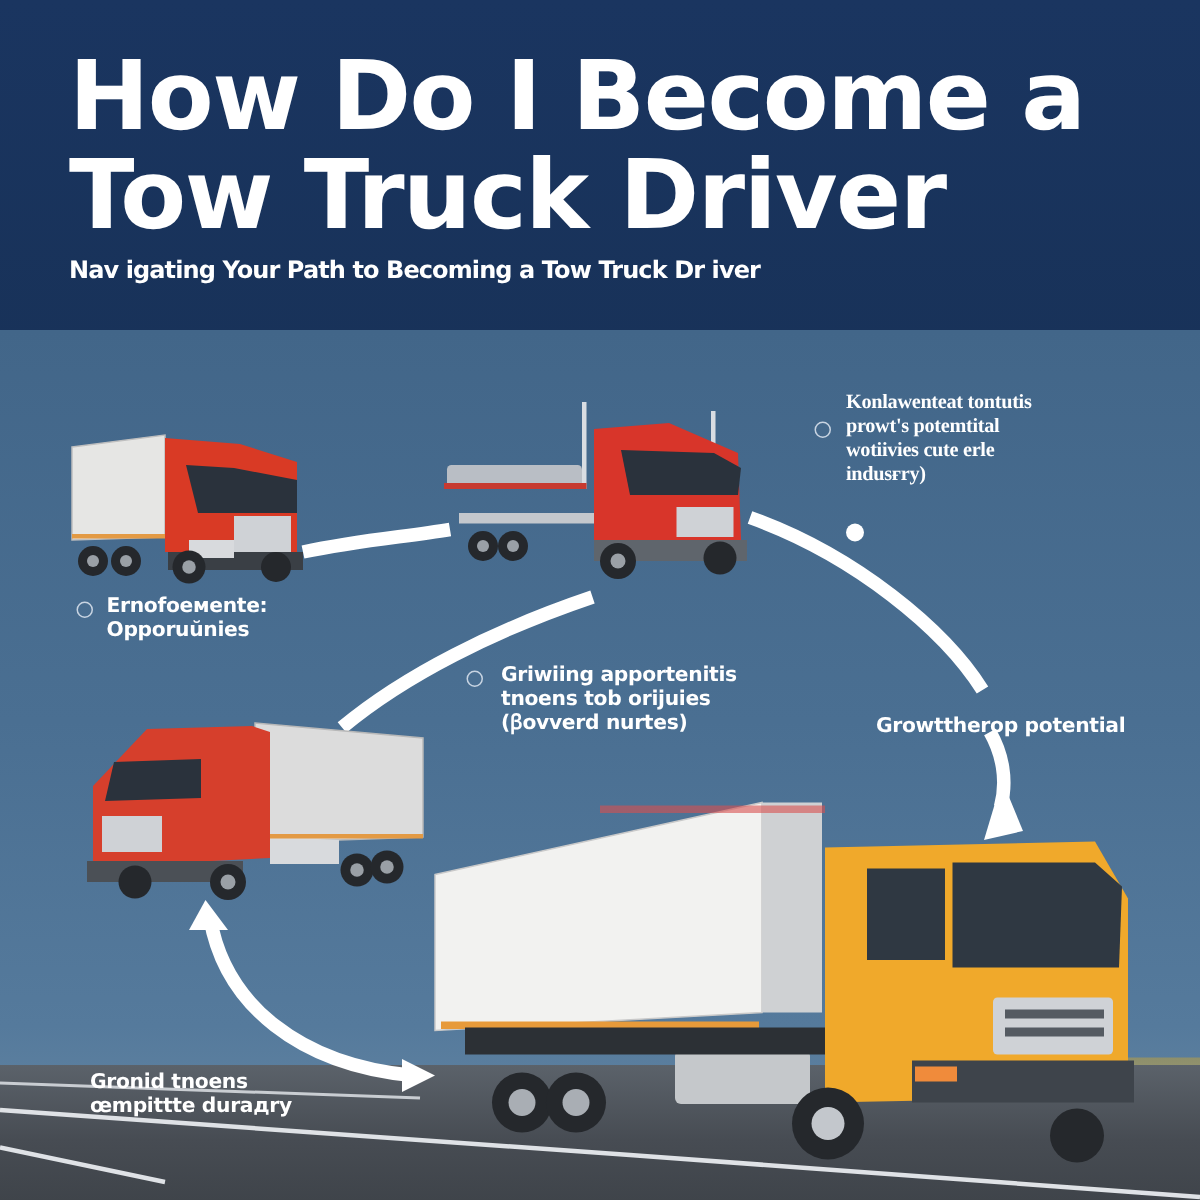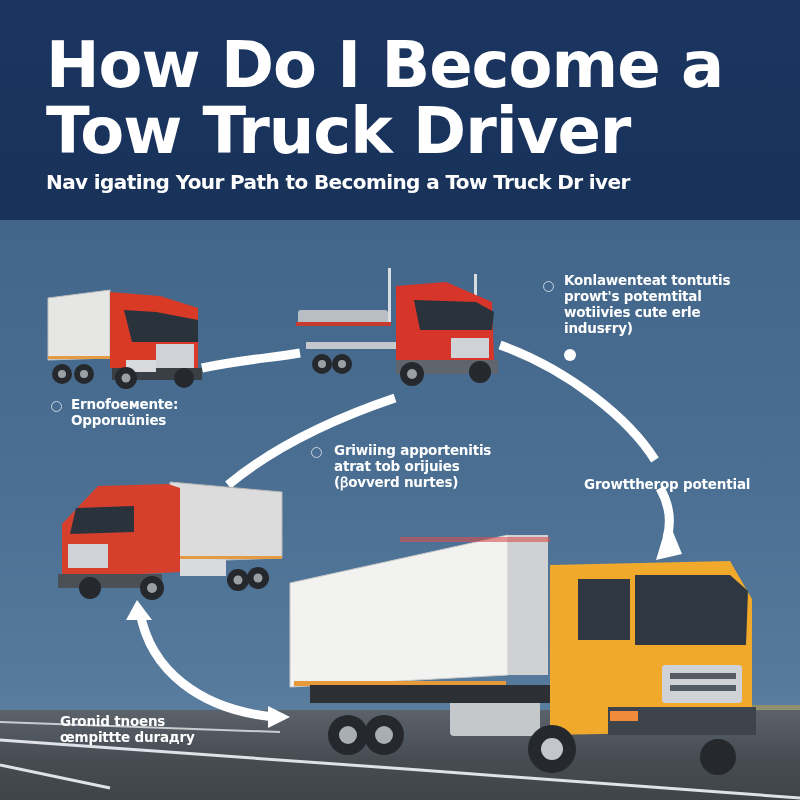--- a/index.html
+++ b/index.html
@@ -10,21 +10,21 @@
       position: absolute; left: 0; top: 0; width: 800px; height: 236px;
       background: linear-gradient(180deg, #1a3560 0%, #183259 100%);
     }
     .title {
       position: absolute; left: 46px; top: 32px;
       color: #ffffff; font-weight: bold; font-size: 64px; line-height: 66px;
       letter-spacing: -1px;
     }
     .subtitle {
       position: absolute; left: 46px; top: 170px;
-      color: #ffffff; font-weight: bold; font-size: 20px; letter-spacing: -0.6px;
+      color: #ffffff; font-weight: bold; font-size: 16px; letter-spacing: -0.6px;
       white-space: nowrap;
     }
 
     .scene {
       position: absolute; left: 0; top: 220px; width: 800px; height: 580px;
       background: linear-gradient(180deg, #426689 0%, #4a6f92 45%, #557a9c 80%, #6a8aa5 100%);
       overflow: hidden;
     }
     .horizon-grass {
       position: absolute; left: 720px; top: 485px; width: 80px; height: 28px;
@@ -160,37 +160,37 @@
         <circle cx="58" cy="200" r="9" fill="#a9aeb4"></circle>
       <circle cx="94" cy="200" r="20" fill="#25282c"></circle>
         <circle cx="94" cy="200" r="9" fill="#a9aeb4"></circle>
       <circle cx="262" cy="214" r="24" fill="#25282c"></circle>
         <circle cx="262" cy="214" r="11" fill="#c3c7cc"></circle>
       <circle cx="428" cy="222" r="18" fill="#25282c"></circle>
     </g>
   </svg>
 
   <div class="bullet-ring" style="left:543px; top:61px;"></div>
-  <div class="label" style="left:564px; top:52px;">
+  <div class="label" style="left:564px; top:40px;font-family:Liberation Serif, serif;">
     <div>Konlawenteat tontutis</div>
     <div>prowt's potemtital</div>
     <div>wotiivies  cute erle</div>
     <div>indusғry)</div>
   </div>
 
   <div class="bullet-ring" style="left:51px; top:181px;"></div>
   <div class="label" style="left:71px; top:176px;">
     <div>Ernofoeмente:</div>
     <div>Opporuŭnies</div>
   </div>
 
   <div class="bullet-ring" style="left:311px; top:227px;"></div>
   <div class="label" style="left:334px; top:222px;">
     <div>Griwiing apportenitis</div>
-    <div>atrat tob orijuies</div>
+    <div>tnoens tob orijuies</div>
     <div>(ꞵovverd nurtes)</div>
   </div>
 
   <div class="label" style="left:584px; top:236px;margin-top:20px;">
     <div>Growttherop potential</div>
   </div>
 
   <div class="label" style="left:60px; top:493px; text-align:left;">
     <div>Gronid tnoens</div>
     <div>œmpittte durадry</div>

